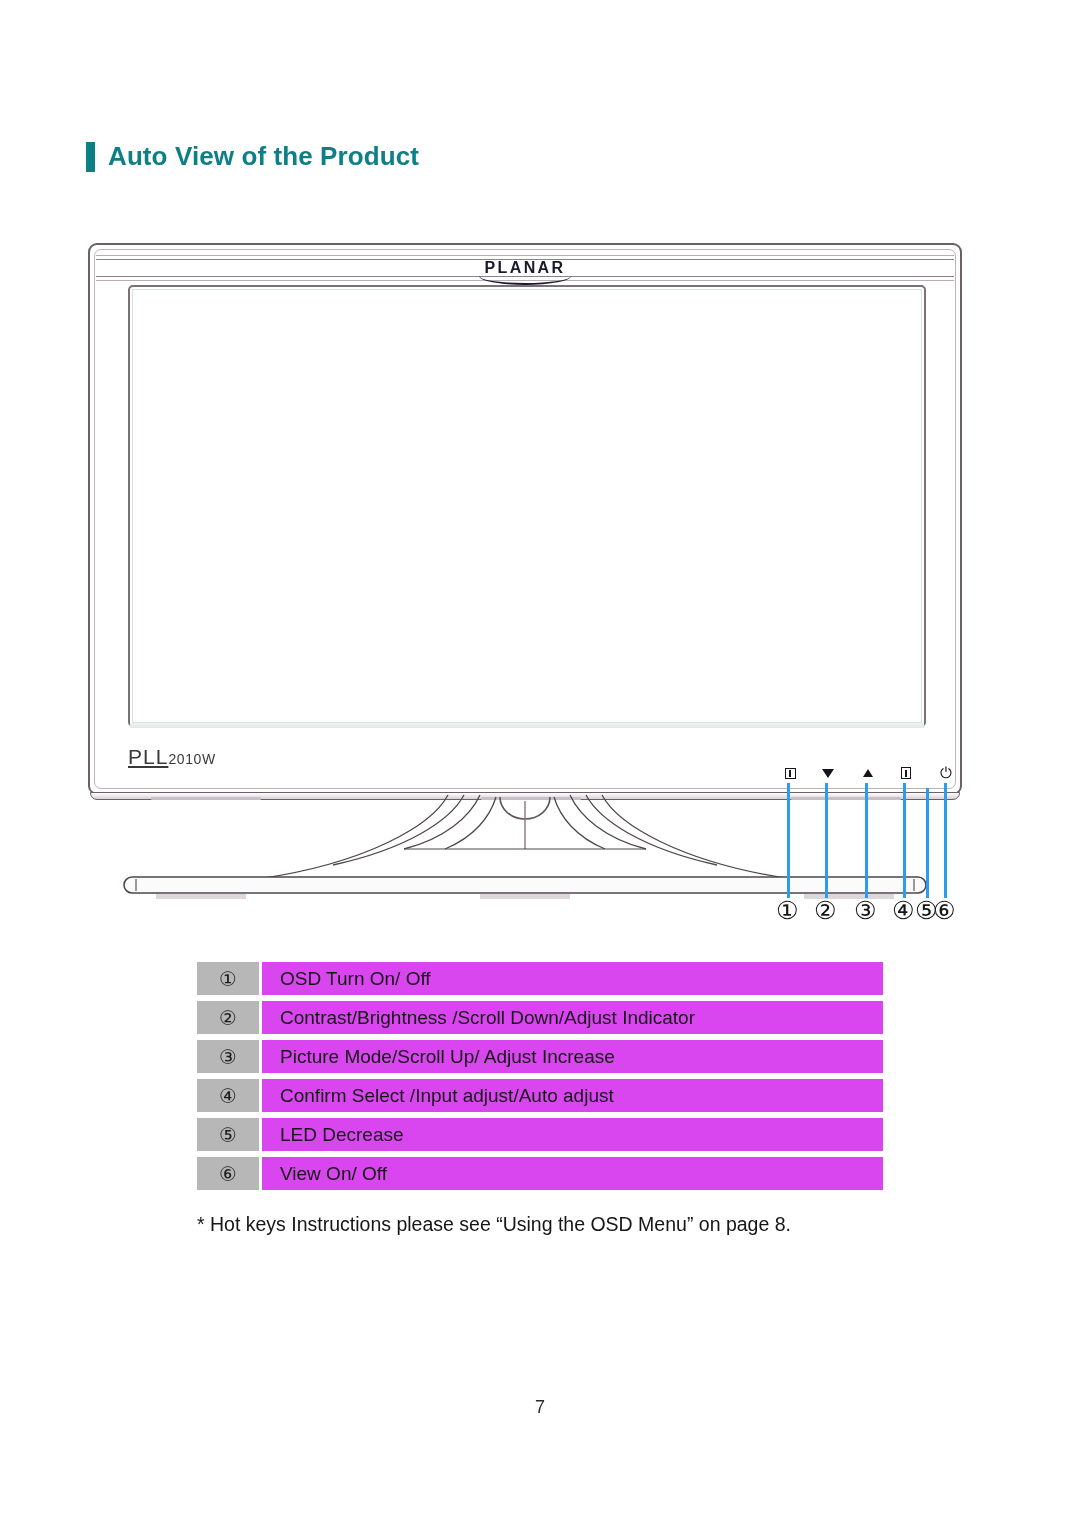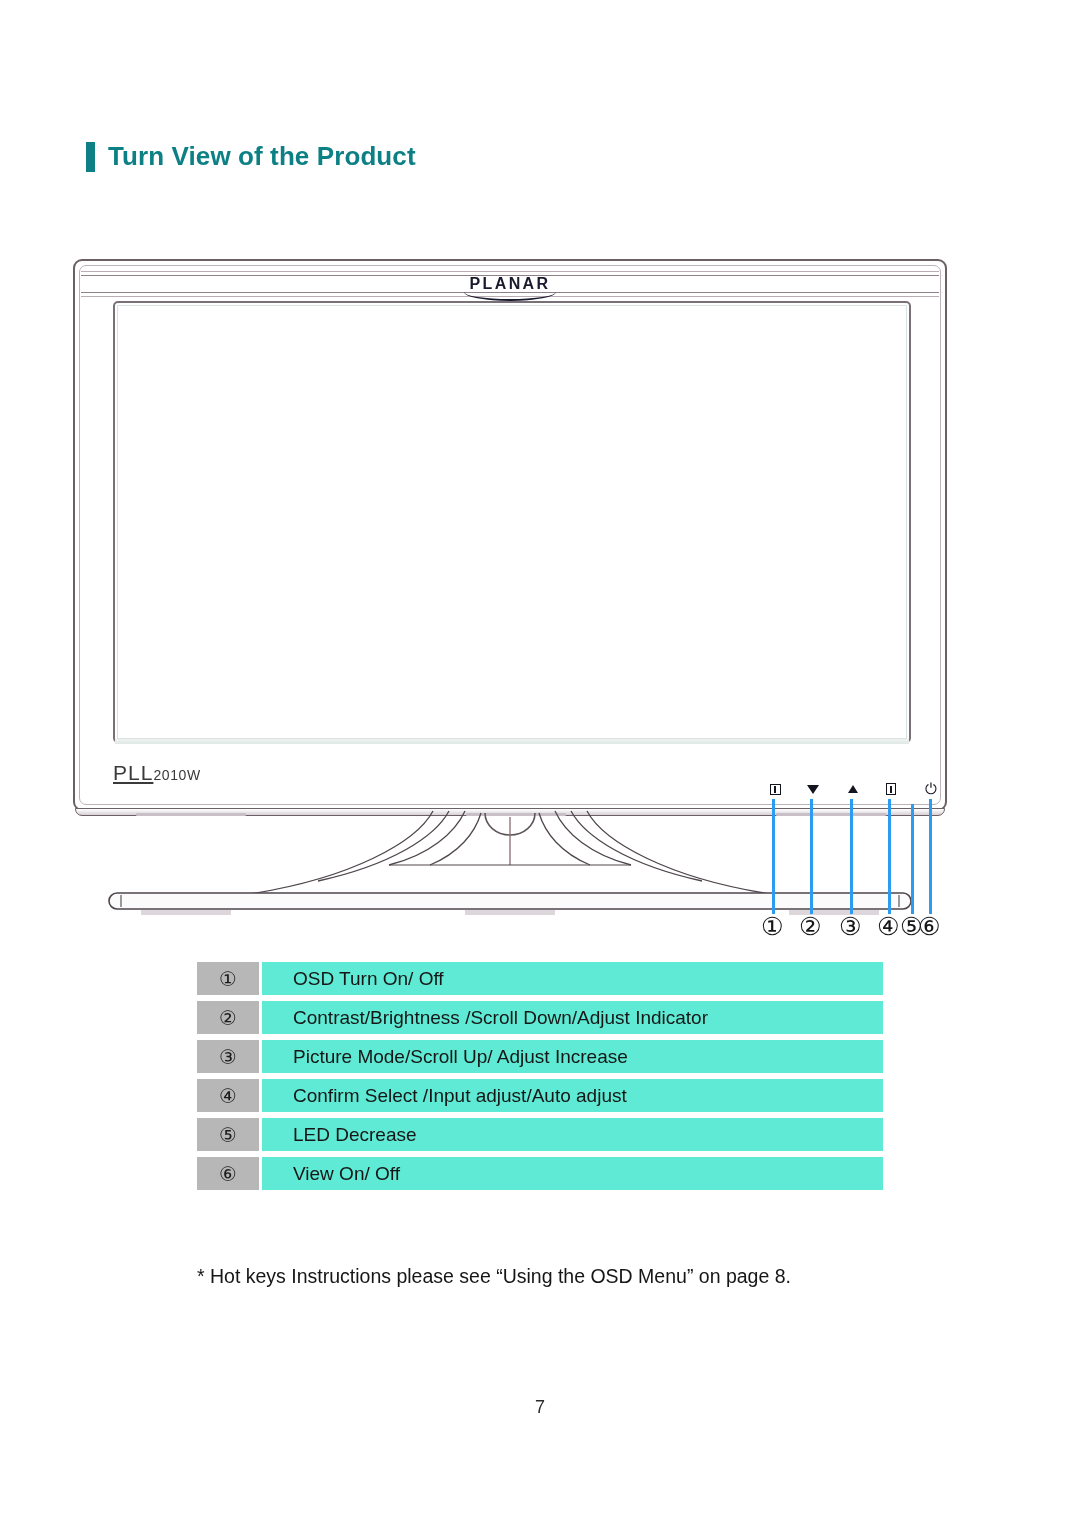--- a/index.html
+++ b/index.html
@@ -33,25 +33,24 @@
     font-size: 26px;
     font-weight: bold;
     color: #0d8085;
     letter-spacing: 0.1px;
     white-space: nowrap;
   }
 
   
   .monitor-figure {
     position: absolute;
-    left: 73px;
+    left: 88px;
     top: 243px;
     width: 878px;
     height: 670px;
-    margin-top: 16px;
   }
 
   
   .chassis {
     position: absolute;
     left: 0;
     top: 0;
     width: 874px;
     height: 552px;
     border: 2px solid #6a6066;
@@ -310,35 +309,35 @@
     background: #b7b7b7;
     display: flex;
     align-items: center;
     justify-content: center;
     font-size: 20px;
     color: #1c1c1c;
     font-family: "DejaVu Sans", sans-serif;
   }
   .legend-desc {
     flex: 1;
-    background: #5eead4;
+    background: #d946ef;
     display: flex;
     align-items: center;
-    padding-left: 31px;
+    padding-left: 18px;
     margin-left: 3px;
     font-size: 19px;
     color: #161616;
     white-space: nowrap;
   }
 
   
   .footnote {
     position: absolute;
     left: 197px;
-    top: 1265px;
+    top: 1213px;
     font-size: 19.5px;
     color: #161616;
     white-space: nowrap;
   }
 
   
   .page-number {
     position: absolute;
     left: 0;
     right: 0;
@@ -346,21 +345,21 @@
     text-align: center;
     font-size: 18px;
     color: #2b2b2b;
   }
 </style>
 </head>
 <body>
 
 <div class="heading-row">
   <div class="heading-bar"></div>
-  <div class="heading-text">Turn View of the Product</div>
+  <div class="heading-text">Auto View of the Product</div>
 </div>
 
 <div class="monitor-figure">
 
   <div class="chassis">
     <div class="chassis-inner-line"></div>
 
     <div class="bezel-top-line l1"></div>
     <div class="bezel-top-line l2"></div>
     <div class="bezel-top-line l3"></div>

